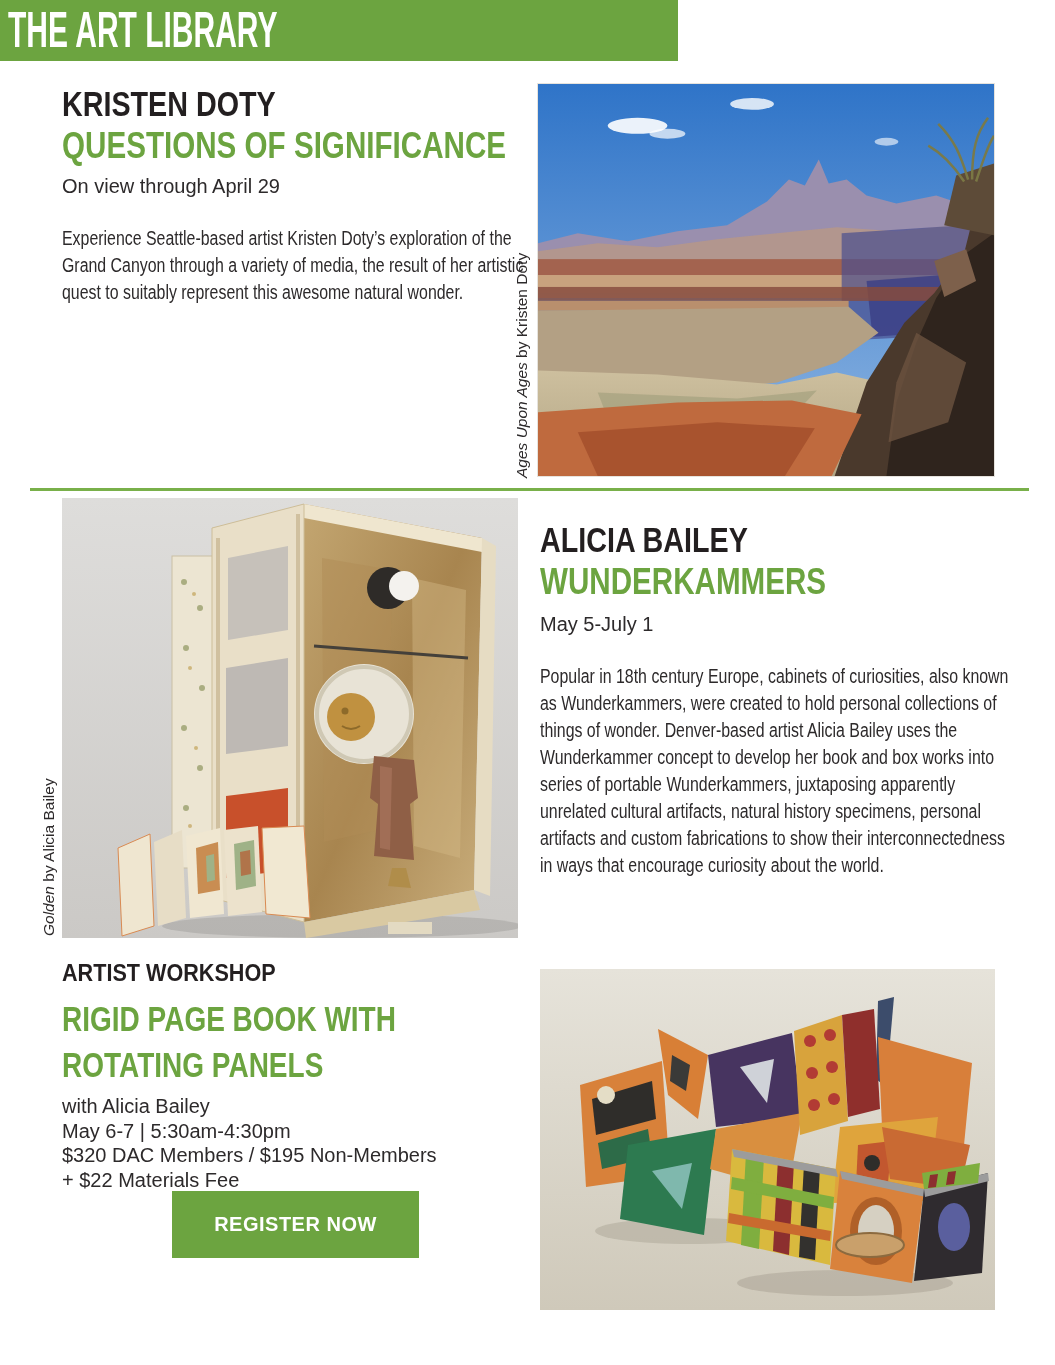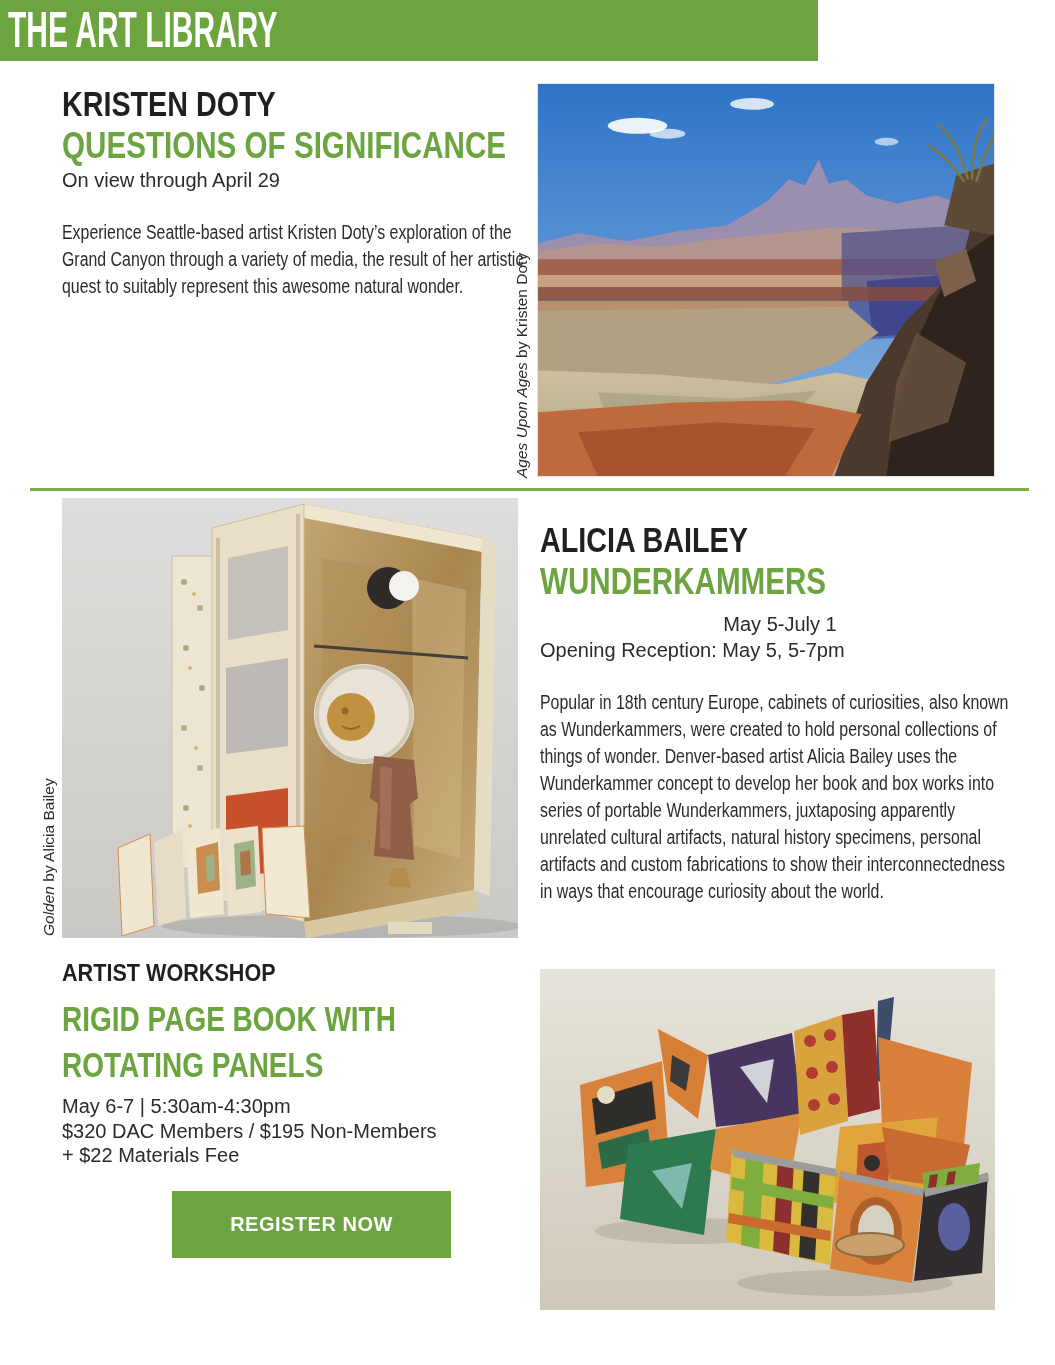--- a/index.html
+++ b/index.html
@@ -6,21 +6,21 @@
     --green:#6ca440;
     --dark:#231f20;
     --body:#2d2a2b;
   }
   *{margin:0;padding:0;box-sizing:border-box;}
   html,body{background:#ffffff;}
   body{font-family:"Liberation Sans",sans-serif;color:var(--body);}
   .page{position:relative;width:1055px;height:1365px;background:#fff;overflow:hidden;}
 
   
-  .banner{position:absolute;left:0;top:0;width:818px;height:61px;background:var(--green);}
+  .banner{position:absolute;left:0;top:0;width:678px;height:61px;background:var(--green);}
   .banner-title{
     position:absolute;left:8px;top:0;height:61px;line-height:61px;
     color:#fff;font-weight:bold;font-size:50px;white-space:nowrap;
     transform:scaleX(.6);transform-origin:0 50%;
   }
 
   
   .h-artist{font-weight:bold;font-size:35px;line-height:39px;color:var(--dark);
     white-space:nowrap;transform:scaleX(.82);transform-origin:0 0;}
   .h-show{font-weight:bold;font-size:37px;line-height:42px;color:var(--green);
@@ -30,47 +30,47 @@
     transform:scaleX(.795);transform-origin:0 0;}
   .caption-v{
     position:absolute;white-space:nowrap;font-size:15.5px;color:var(--body);
     transform:rotate(-90deg);transform-origin:0 0;
   }
   .caption-v .it{font-style:italic;}
 
   
   .s1-text{position:absolute;left:62px;top:84px;width:470px;}
   .s1-text .h-show{margin-top:2px;}
-  .s1-text .line{}
+  .s1-text .line{margin-top:6px;}
   .s1-text .para{margin-top:26px;width:585px;}
   .fig-canyon{position:absolute;left:537px;top:83px;width:458px;height:394px;
     border:1px solid #e6e3dd;}
   .fig-canyon svg{display:block;width:100%;height:100%;}
 
   
   .divider{position:absolute;left:30px;top:488px;width:999px;height:3px;background:#79b04a;}
 
   
   .fig-box{position:absolute;left:62px;top:498px;width:456px;height:440px;}
   .fig-box svg{display:block;width:100%;height:100%;}
   .s2-text{position:absolute;left:540px;top:520px;width:480px;}
   .s2-text .h-show{margin-top:2px;}
-  .s2-text .dates{margin-top:8px;text-align:center;}
+  .s2-text .dates{margin-top:8px;}
   .s2-text .para{margin-top:26px;width:600px;}
 
   
   .s3-text{position:absolute;left:62px;top:958px;width:470px;}
   .kicker{font-weight:bold;font-size:24px;line-height:30px;color:var(--dark);
     white-space:nowrap;transform:scaleX(.9);transform-origin:0 0;}
   .ws-title{font-weight:bold;font-size:35px;line-height:46px;color:var(--green);
     width:500px;transform:scaleX(.8);transform-origin:0 0;margin-top:8px;}
   .ws-details{margin-top:6px;}
   .ws-details .line{line-height:24.5px;}
   .register-btn{
-    position:absolute;left:172px;top:1191px;width:279px;height:67px;
+    position:absolute;left:172px;top:1191px;width:247px;height:67px;
     background:var(--green);border:none;color:#fff;font-weight:bold;
     font-family:"Liberation Sans",sans-serif;font-size:20px;letter-spacing:.5px;
     display:flex;align-items:center;justify-content:center;cursor:pointer;
   }
   .fig-books{position:absolute;left:540px;top:969px;width:455px;height:341px;}
   .fig-books svg{display:block;width:100%;height:100%;}
 </style>
 </head>
 <body>
 
@@ -217,28 +217,28 @@
     </svg>
   </div>
   <div class="caption-v" style="left:40px;top:936px;">
     <span class="it">Golden</span><span> by Alicia Bailey</span>
   </div>
 
   <div class="s2-text">
     <div class="h-artist">ALICIA BAILEY</div>
     <div class="h-show">WUNDERKAMMERS</div>
     <div class="line dates">May 5-July 1</div>
-    <div class="line">Opening Reception: May 5, 5-7pm</div>
     <div class="para">Popular in 18th century Europe, cabinets of curiosities, also known as Wunderkammers, were created to hold personal collections of things of wonder. Denver-based artist Alicia Bailey uses the Wunderkammer concept to develop her book and box works into series of portable Wunderkammers, juxtaposing apparently unrelated cultural artifacts, natural history specimens, personal artifacts and custom fabrications to show their interconnectedness in ways that encourage curiosity about the world.</div>
   </div>
 
   <div class="s3-text">
     <div class="kicker">ARTIST WORKSHOP</div>
     <div class="ws-title">RIGID PAGE BOOK WITH ROTATING PANELS</div>
     <div class="ws-details">
+      <div class="line">with Alicia Bailey</div>
       <div class="line">May 6-7 | 5:30am-4:30pm</div>
       <div class="line">$320 DAC Members / $195 Non-Members</div>
       <div class="line">+ $22 Materials Fee</div>
     </div>
   </div>
 
   <button class="register-btn">REGISTER NOW</button>
 
   <div class="fig-books">
     <svg viewBox="0 0 455 341" preserveAspectRatio="none">

